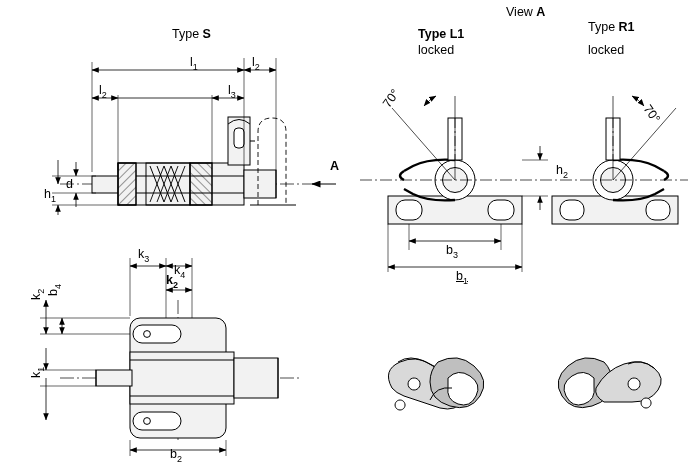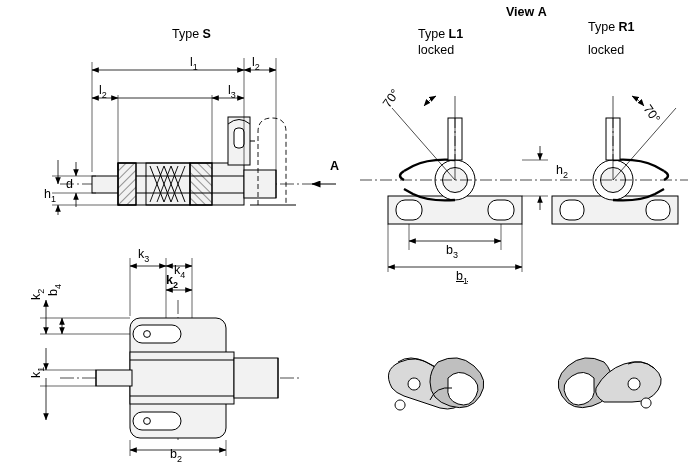--- a/index.html
+++ b/index.html
@@ -260,24 +260,24 @@
         <path d="M594 378 q-10 -10 -22 -2 q-12 8 -6 20 q6 12 18 8 q12 -4 10 -18 z" fill="#ffffff"></path>
         <path d="M596 388 q10 -18 28 -24 q18 -6 30 4 q12 10 4 22 q-8 12 -26 12 l-28 0 q-10 -6 -8 -14 z" fill="#d9d9d9"></path>
         <path d="M628 364 q14 -6 26 4" fill="none"></path>
         <path d="M634 378 a6 6 0 1 0 0.1 0" fill="#ffffff"></path>
         <path d="M646 398 a5 5 0 1 0 0.1 0" fill="#ffffff"></path>
       </g>
 
     </g>
   </svg>
 
-  <div class="lbl" style="left:506px; top:6px;font-weight:bold;"><span>View</span> <b>A</b></div>
+  <div class="lbl" style="left:506px; top:6px;"><span>View</span> <b>A</b></div>
 
   <div class="lbl" style="left:172px; top:28px;"><span>Type</span> <b>S</b></div>
-  <div class="lbl" style="left:418px; top:28px;"><span>Type</span> <b>L1</b></div>
+  <div class="lbl" style="left:418px; top:28px;font-weight:bold;"><span>Type</span> <b>L1</b></div>
   <div class="lbl" style="left:418px; top:44px;">locked</div>
   <div class="lbl" style="left:588px; top:21px;"><span>Type</span> <b>R1</b></div>
   <div class="lbl" style="left:588px; top:44px;">locked</div>
 
   <div class="lbl" style="left:190px; top:56px;"><span>l</span><span class="sub">1</span></div>
   <div class="lbl" style="left:252px; top:56px;"><span>l</span><span class="sub">2</span></div>
   <div class="lbl" style="left:99px; top:84px;"><span>l</span><span class="sub">2</span></div>
   <div class="lbl" style="left:228px; top:84px;"><span>l</span><span class="sub">3</span></div>
   <div class="lbl" style="left:66px; top:178px;"><span>d</span></div>
   <div class="lbl" style="left:44px; top:188px;"><span>h</span><span class="sub">1</span></div>

